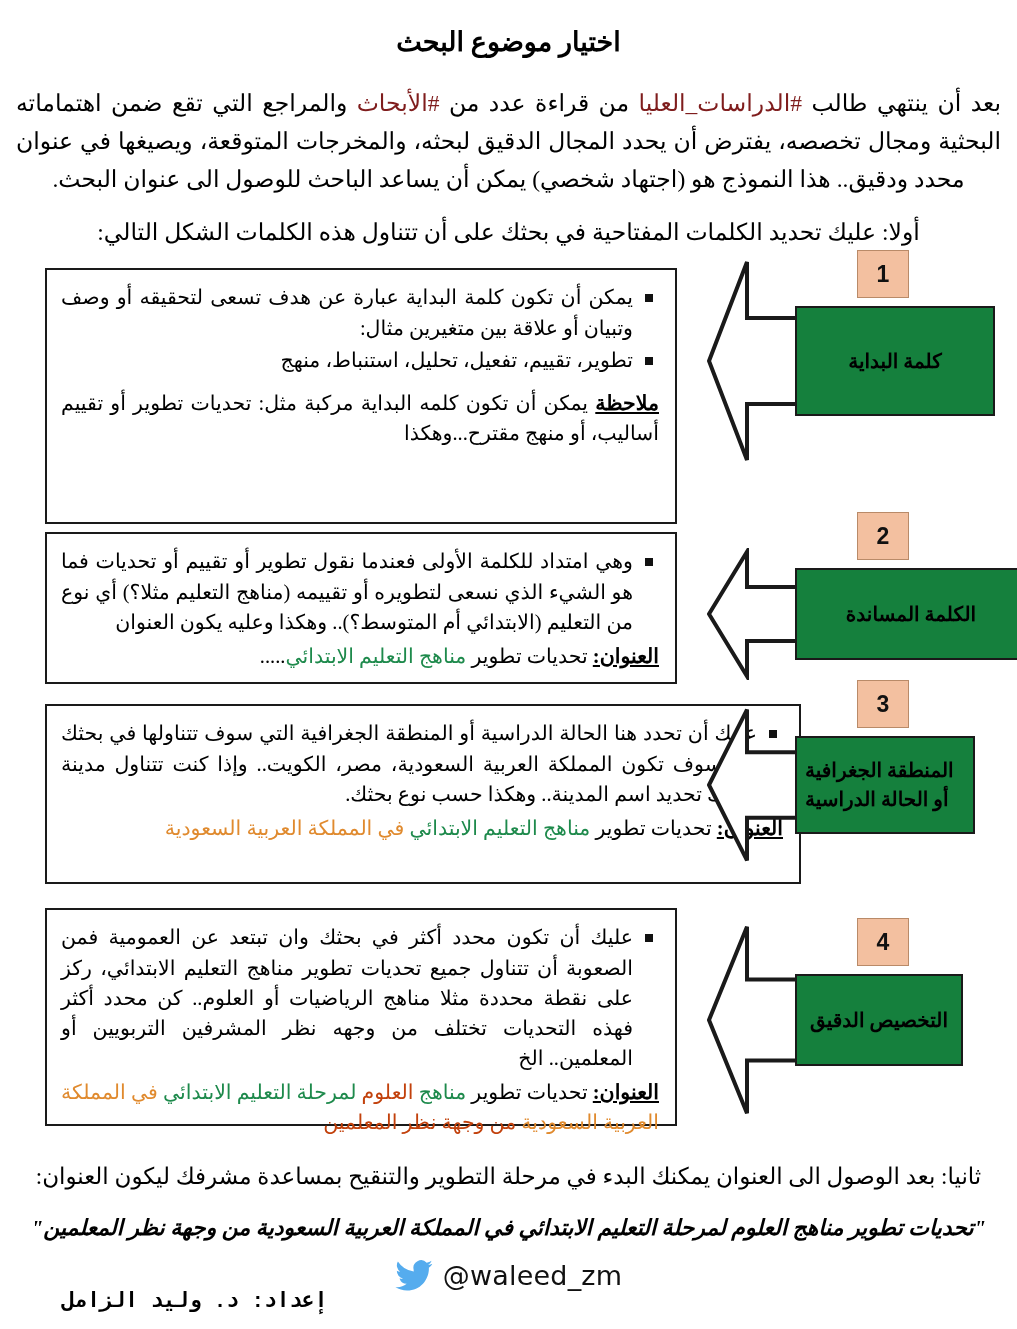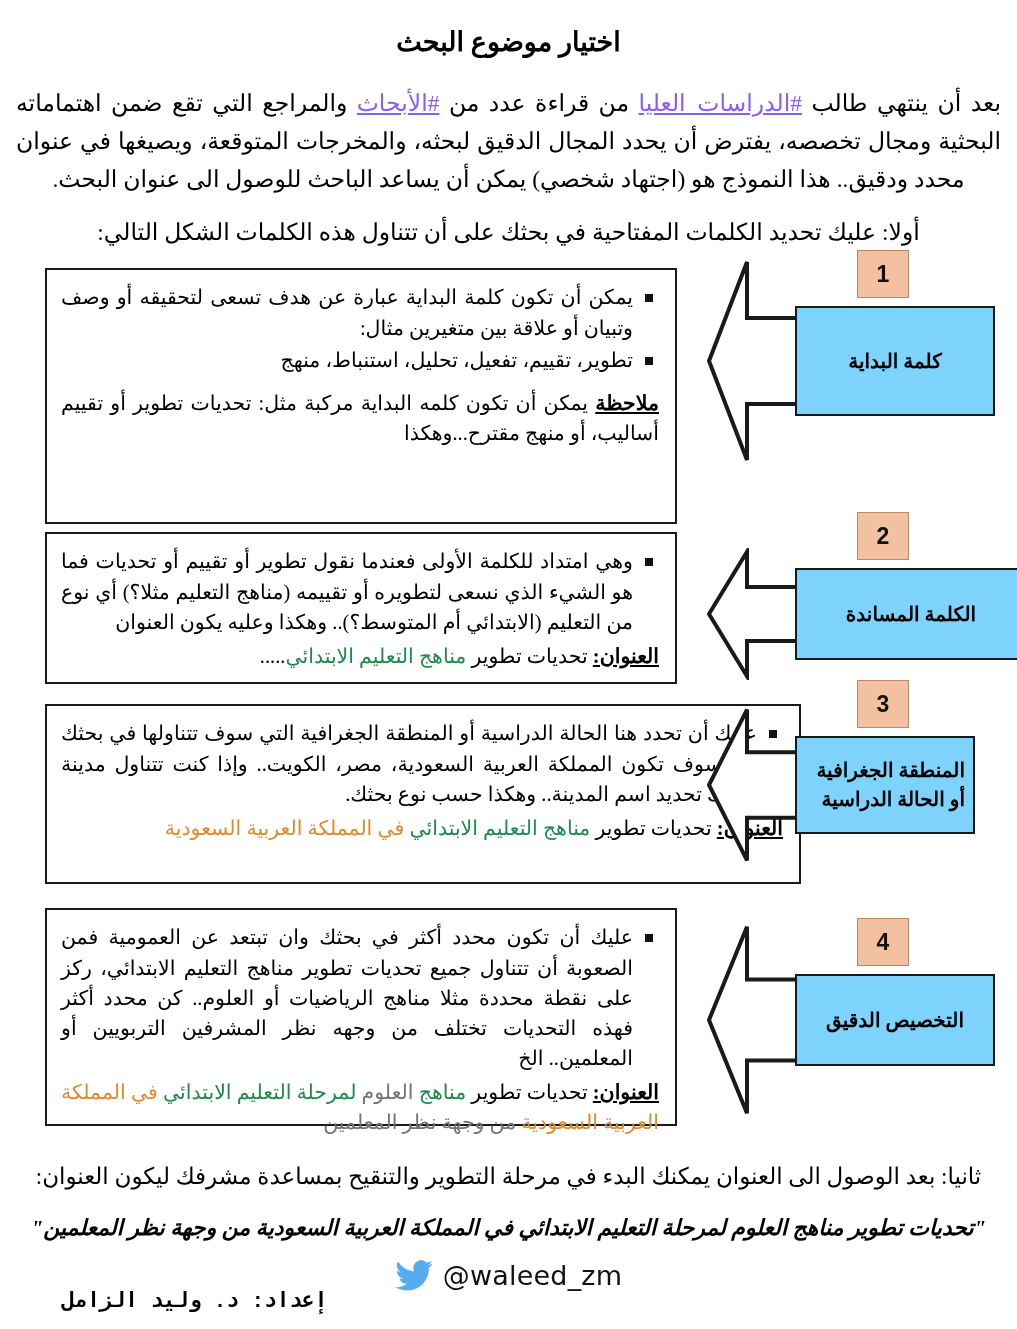--- a/index.html
+++ b/index.html
@@ -40,21 +40,21 @@
   
   .intro {
     margin: 0;
     padding: 26px 16px 0 16px;
     font-size: 23.5px;
     line-height: 1.62;
     text-align: justify;
     text-align-last: center;
   }
 
-  .hashtag { color: #8b5cf6; text-decoration: underline; }
+  .hashtag { color: #7f1d1d; }
 
   .firstly {
     margin: 0;
     padding: 17px 16px 0 16px;
     font-size: 23.5px;
     line-height: 1.5;
     text-align: center;
   }
 
   
@@ -116,39 +116,39 @@
     margin-top: 4px;
     text-align: justify;
     text-align-last: right;
   }
   .title-label {
     font-weight: bold;
     text-decoration: underline;
   }
   .c-green  { color: #1e8a4c; }
   .c-orange { color: #e08a2e; }
-  .c-red    { color: #737373; }
+  .c-red    { color: #c2410c; }
 
   
   .arrow {
     position: absolute;
     width: 86px;
   }
   .arrow svg { display: block; width: 100%; height: 100%; }
 
   
   .label-box {
     position: absolute;
     border: 2.5px solid #1a1a1a;
-    background: #7dd3fc;
+    background: #15803d;
     box-sizing: border-box;
     display: flex;
     align-items: center;
     justify-content: center;
-    text-align: right;
+    text-align: left;
     font-size: 20px;
     font-weight: bold;
     line-height: 1.45;
     padding: 4px 8px;
   }
 
   .num-badge {
     position: absolute;
     width: 52px;
     height: 48px;
@@ -275,21 +275,21 @@
         <ul class="bullets">
           <li>عليك أن تكون محدد أكثر في بحثك وان تبتعد عن العمومية فمن الصعوبة أن تتناول جميع تحديات تطوير مناهج التعليم الابتدائي، ركز على نقطة محددة مثلا مناهج الرياضيات أو العلوم.. كن محدد أكثر فهذه التحديات تختلف من وجهه نظر المشرفين التربويين أو المعلمين.. الخ</li>
         </ul>
         <div class="title-line"><span class="title-label">العنوان:</span><span> تحديات تطوير </span><span class="c-green">مناهج </span><span class="c-red">العلوم </span><span class="c-green">لمرحلة التعليم الابتدائي</span><span class="c-orange"> في المملكة العربية السعودية</span><span class="c-red"> من وجهة نظر المعلمين</span></div>
       </div>
       <div class="arrow" style="left: 707px; top: 653px; width: 92px; height: 198px;">
         <svg viewBox="0 0 92 210" preserveAspectRatio="none" xmlns="http://www.w3.org/2000/svg">
           <polygon points="2,105 40,6 40,62 90,62 90,148 40,148 40,204" fill="#ffffff" stroke="#1a1a1a" stroke-width="4" stroke-linejoin="miter" vector-effect="non-scaling-stroke"></polygon>
         </svg>
       </div>
-      <div class="label-box" style="left: 795px; top: 706px; width: 200px; height: 92px;">التخصيص الدقيق</div>
+      <div class="label-box" style="left: 795px; top: 706px; width: 168px; height: 92px;">التخصيص الدقيق</div>
       <div class="num-badge" style="left: 857px; top: 650px;">4</div>
     </div>
 
   <div class="footer">
     <p class="secondly">ثانيا: بعد الوصول الى العنوان يمكنك البدء في مرحلة التطوير والتنقيح بمساعدة مشرفك ليكون العنوان:</p>
     <p class="final-title">"تحديات تطوير مناهج العلوم لمرحلة التعليم الابتدائي في المملكة العربية السعودية من وجهة نظر المعلمين"</p>
     <div class="credit-row">
       <div class="twitter-group">
         <span class="twitter-icon">
           <svg viewBox="0 0 24 20" xmlns="http://www.w3.org/2000/svg" aria-hidden="true">

